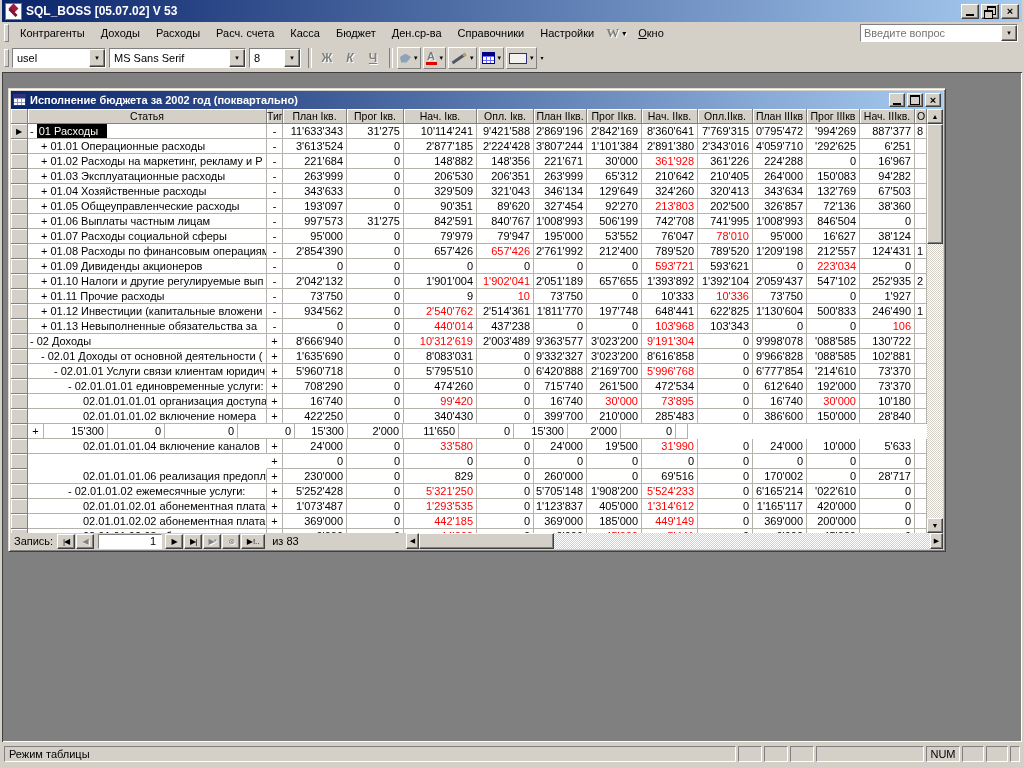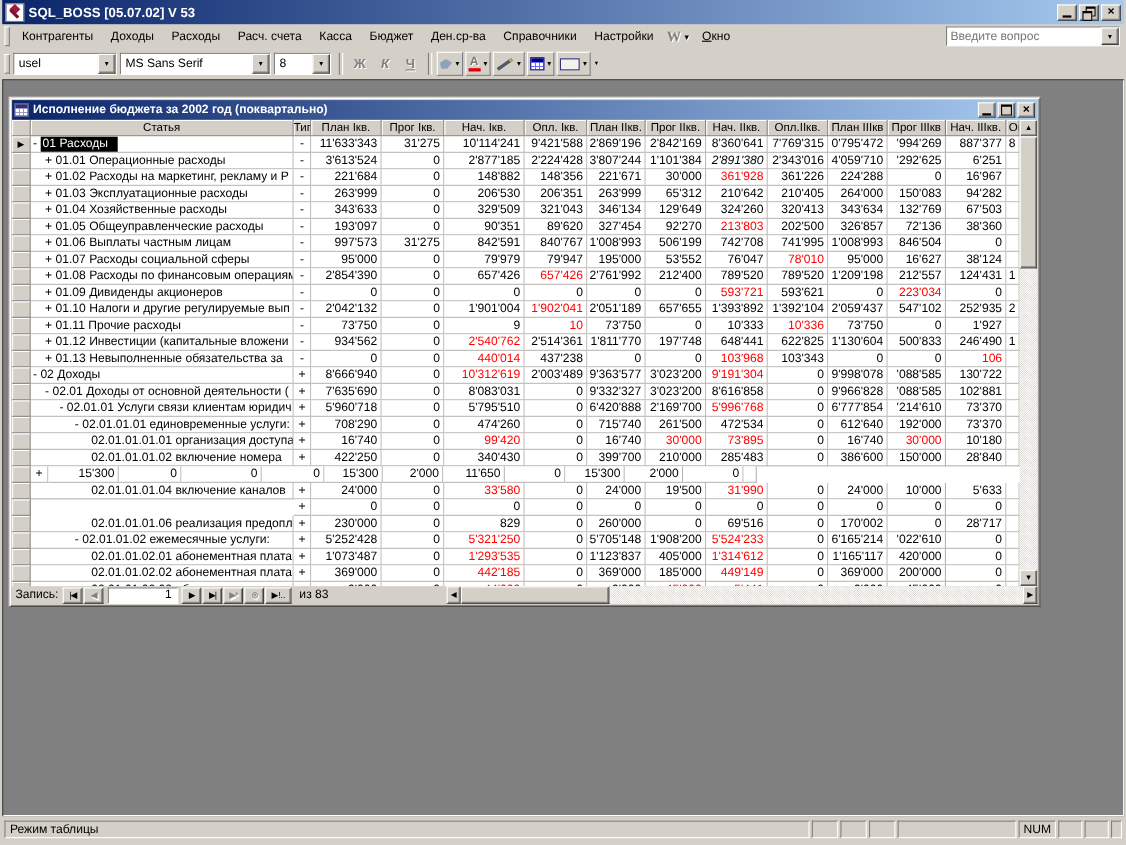--- a/index.html
+++ b/index.html
@@ -268,21 +268,21 @@
               <div class="tr">
                 <div class="tc selc"></div>
                 <div class="tc art" style="width: 239px; padding-left: 13px;">+ 01.01 Операционные расходы</div>
                 <div class="tc typ" style="width: 16px;">-</div>
                 <div class="tc num" style="width: 64px;">3'613'524</div>
                 <div class="tc num" style="width: 57px;">0</div>
                 <div class="tc num" style="width: 73px;">2'877'185</div>
                 <div class="tc num" style="width: 57px;">2'224'428</div>
                 <div class="tc num" style="width: 53px;">3'807'244</div>
                 <div class="tc num" style="width: 55px;">1'101'384</div>
-                <div class="tc num" style="width: 56px; font-style: italic;">2'891'380</div>
+                <div class="tc num" style="width: 56px;">2'891'380</div>
                 <div class="tc num" style="width: 55px;">2'343'016</div>
                 <div class="tc num" style="width: 54px;">4'059'710</div>
                 <div class="tc num" style="width: 53px;">'292'625</div>
                 <div class="tc num" style="width: 55px;">6'251</div>
                 <div class="tc num opc" style="width: 12px;"></div>
               </div>
               <div class="tr">
                 <div class="tc selc"></div>
                 <div class="tc art" style="width: 239px; padding-left: 13px;">+ 01.02 Расходы на маркетинг, рекламу и Р</div>
                 <div class="tc typ" style="width: 16px;">-</div>
@@ -500,21 +500,21 @@
                 <div class="tc num" style="width: 55px;">0</div>
                 <div class="tc num" style="width: 54px;">9'998'078</div>
                 <div class="tc num" style="width: 53px;">'088'585</div>
                 <div class="tc num" style="width: 55px;">130'722</div>
                 <div class="tc num opc" style="width: 12px;"></div>
               </div>
               <div class="tr">
                 <div class="tc selc"></div>
                 <div class="tc art" style="width: 239px; padding-left: 13px;">- 02.01  Доходы от основной деятельности (</div>
                 <div class="tc typ" style="width: 16px;">+</div>
-                <div class="tc num" style="width: 64px;">7'635'690</div>
+                <div class="tc num" style="width: 64px;">1'635'690</div>
                 <div class="tc num" style="width: 57px;">0</div>
                 <div class="tc num" style="width: 73px;">8'083'031</div>
                 <div class="tc num" style="width: 57px;">0</div>
                 <div class="tc num" style="width: 53px;">9'332'327</div>
                 <div class="tc num" style="width: 55px;">3'023'200</div>
                 <div class="tc num" style="width: 56px;">8'616'858</div>
                 <div class="tc num" style="width: 55px;">0</div>
                 <div class="tc num" style="width: 54px;">9'966'828</div>
                 <div class="tc num" style="width: 53px;">'088'585</div>
                 <div class="tc num" style="width: 55px;">102'881</div>

